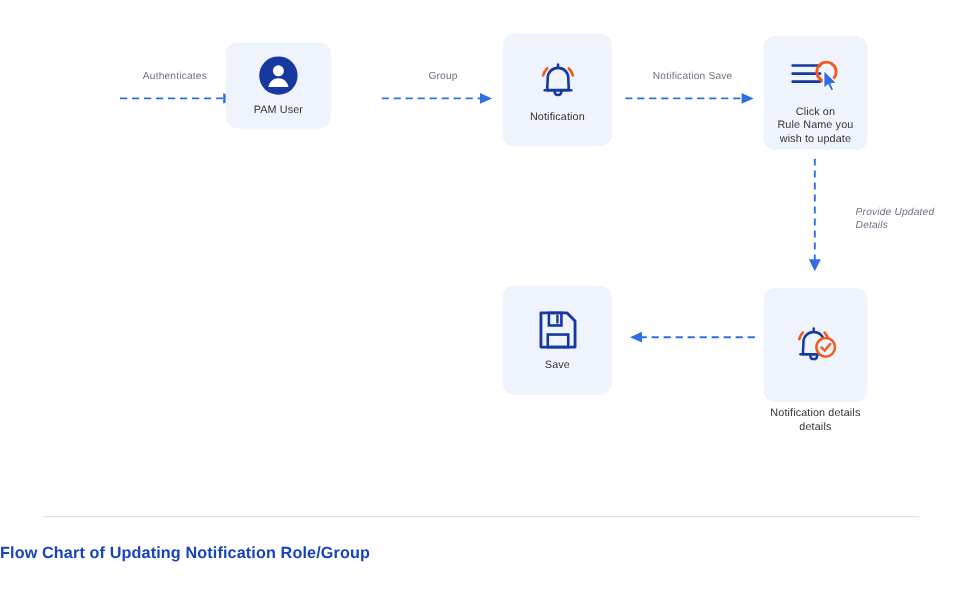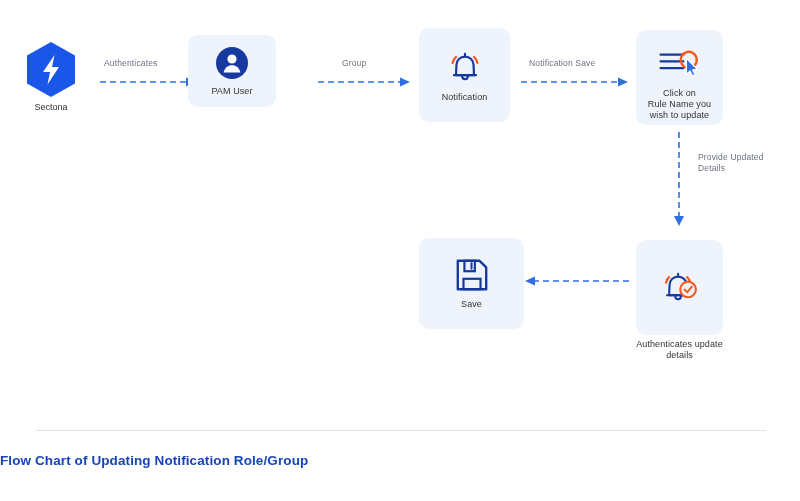--- a/index.html
+++ b/index.html
@@ -72,20 +72,21 @@
   .conn {
     position: absolute;
   }
   .conn-label {
     position: absolute;
     font-size: 8.5px;
     color: #6b7280;
     letter-spacing: .15px;
     line-height: 11px;
     white-space: pre-line;
+    margin-left: 15px;
   }
   
   .divider {
     position: absolute;
     left: 36px;
     top: 430px;
     width: 730px;
     height: 1px;
     background: #e2e2e2;
   }
@@ -98,29 +99,20 @@
     font-weight: bold;
     color: #1744b8;
     letter-spacing: .1px;
   }
 </style>
 </head>
 <body>
 
 <div class="canvas">
 
-  <div class="node" style="left:24px; top:40px; width:54px; height:80px;">
-    <div class="icon-wrap" style="width:54px;height:58px;">
-      <svg width="52" height="57" viewBox="0 0 52 57">
-        <polygon points="26,1 50,14.5 50,42.5 26,56 2,42.5 2,14.5" fill="#1a56e8"></polygon>
-        <path d="M29.5,14 L18,31 L25,31 L22.5,43.5 L34,26 L27,26 Z" fill="#ffffff"></path>
-      </svg>
-    </div>
-    <div class="logo-label">Sectona</div>
-  </div>
 
   <div class="conn" style="left:100px; top:60px; width:100px; height:26px;">
     <div class="conn-label" style="left:4px; top:-2px;">Authenticates</div>
     <svg width="100" height="26" style="position:absolute;left:0;top:9px;">
       <line x1="0" y1="13" x2="88" y2="13" stroke="#2f6fe4" stroke-width="1.6" stroke-dasharray="6,4"></line>
       <polygon points="86,8.5 96,13 86,17.5" fill="#2f6fe4"></polygon>
     </svg>
   </div>
 
   <div class="card" style="left:188px; top:35px; width:88px; height:72px;">
@@ -178,50 +170,50 @@
     <div class="card-label" style="margin-top:8px;">Click on
 Rule Name you
 wish to update</div>
   </div>
 
   <div class="conn" style="left:666px; top:132px; width:120px; height:100px;">
     <svg width="40" height="100" style="position:absolute;left:0;top:0;">
       <line x1="13" y1="0" x2="13" y2="86" stroke="#2f6fe4" stroke-width="1.6" stroke-dasharray="6,4"></line>
       <polygon points="8,84 18,84 13,94" fill="#2f6fe4"></polygon>
     </svg>
-    <div class="conn-label" style="left:32px; top:20px;">Provide Updated
+    <div class="conn-label" style="left:32px; top:39px;font-style:italic;">Provide Updated
 Details</div>
   </div>
 
   <div class="card" style="left:636px; top:240px; width:87px; height:95px;">
     <div class="icon-wrap">
       <svg width="40" height="38" viewBox="0 0 42 40">
         <path d="M9.5,8.6 C7.8,10.2 6.7,12.2 6.3,14.4" stroke="#f4591d" stroke-width="2.3" fill="none" stroke-linecap="round"></path>
         <path d="M28.5,8.6 C30.2,10.2 31.3,12.2 31.7,14.4" stroke="#f4591d" stroke-width="2.3" fill="none" stroke-linecap="round"></path>
         <path d="M9.6,27.5 C9.6,21 10,19.5 10,16.8 C10,11.8 14,8 19,8 C24,8 28,11.8 28,16.8
                  C28,19.5 28.4,21 28.4,27.5 Z" stroke="#17389e" stroke-width="2.2" fill="none" stroke-linejoin="round"></path>
         <line x1="7.4" y1="27.6" x2="30.6" y2="27.6" stroke="#17389e" stroke-width="2.2" stroke-linecap="round"></line>
         <path d="M16,28.6 C16,30.6 17.3,31.9 19,31.9 C20.7,31.9 22,30.6 22,28.6" stroke="#17389e" stroke-width="2.1" fill="none" stroke-linecap="round"></path>
         <line x1="19" y1="5" x2="19" y2="8" stroke="#17389e" stroke-width="2.1" stroke-linecap="round"></line>
         <circle cx="29.5" cy="21.5" r="8.2" fill="#eff3fc" stroke="#f4591d" stroke-width="2.2"></circle>
         <path d="M25.8,21.6 L28.6,24.4 L33.5,18.6" stroke="#f4591d" stroke-width="2.1" fill="none" stroke-linecap="round" stroke-linejoin="round"></path>
       </svg>
     </div>
   </div>
-  <div class="outside-label" style="left:620px; top:339px; width:119px;">Authenticates update
+  <div class="outside-label" style="left:620px; top:339px; width:119px;">Notification details
 details</div>
 
   <div class="conn" style="left:521px; top:274px; width:112px; height:14px;">
     <svg width="112" height="14" style="position:absolute;left:0;top:0;">
       <line x1="12" y1="7" x2="110" y2="7" stroke="#2f6fe4" stroke-width="1.6" stroke-dasharray="6,4"></line>
       <polygon points="14,2.5 14,11.5 4,7" fill="#2f6fe4"></polygon>
     </svg>
   </div>
 
-  <div class="card" style="left:419px; top:238px; width:105px; height:91px;">
+  <div class="card" style="left:419px; top:238px; width:91px; height:91px;">
     <div class="icon-wrap">
       <svg width="36" height="36" viewBox="0 0 38 38">
         <path d="M4,4 L27,4 L34,11 L34,34 L4,34 Z" stroke="#17389e" stroke-width="2.5" fill="none" stroke-linejoin="round"></path>
         <rect x="11" y="4" width="11" height="11" stroke="#17389e" stroke-width="2.3" fill="none"></rect>
         <rect x="10" y="23" width="18" height="11" stroke="#17389e" stroke-width="2.3" fill="none"></rect>
         <line x1="18.5" y1="6.5" x2="18.5" y2="12.5" stroke="#17389e" stroke-width="2.1" stroke-linecap="round"></line>
       </svg>
     </div>
     <div class="card-label">Save</div>
   </div>

